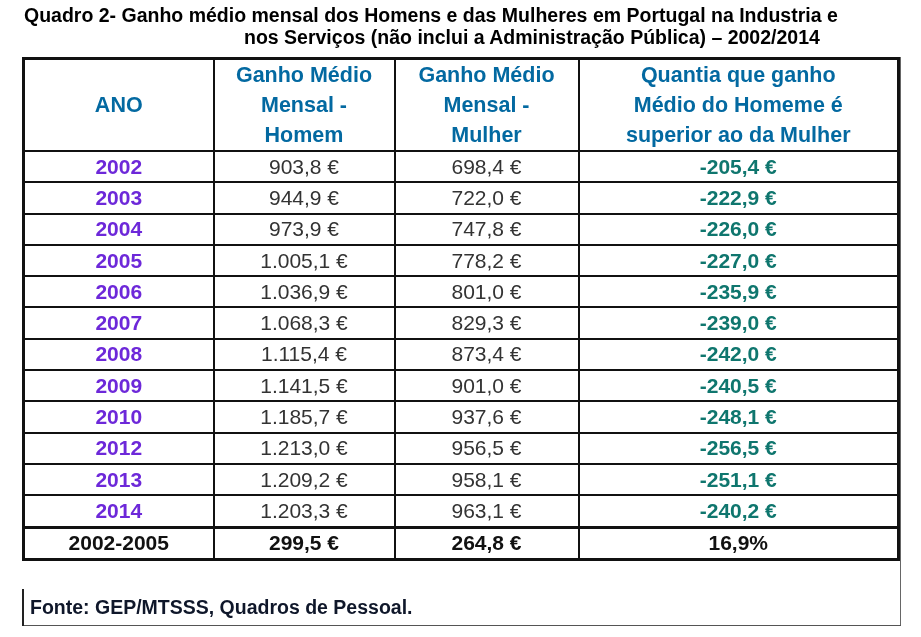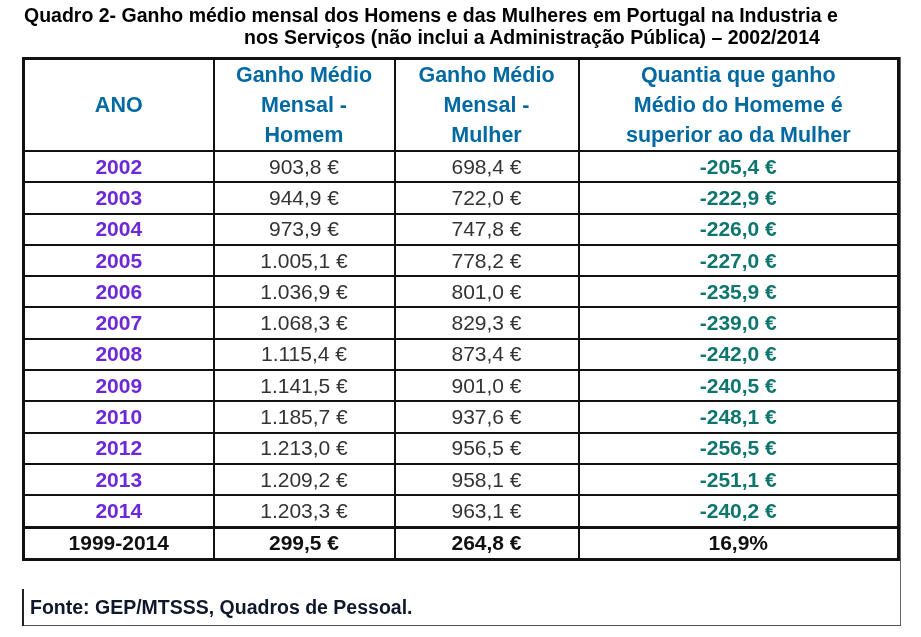--- a/index.html
+++ b/index.html
@@ -151,21 +151,21 @@
         <td class="num">958,1 €</td>
         <td class="diff">-251,1 €</td>
       </tr>
     <tr>
         <td class="year">2014</td>
         <td class="num">1.203,3 €</td>
         <td class="num">963,1 €</td>
         <td class="diff">-240,2 €</td>
       </tr>
     <tr class="total">
-        <td>1999-2014</td>
+        <td>2002-2005</td>
         <td>299,5 €</td>
         <td>264,8 €</td>
         <td>16,9%</td>
       </tr>
   </tbody>
 </table>
 
 <div class="source">Fonte: GEP/MTSSS, Quadros de Pessoal.</div>
 
 </body></html>

